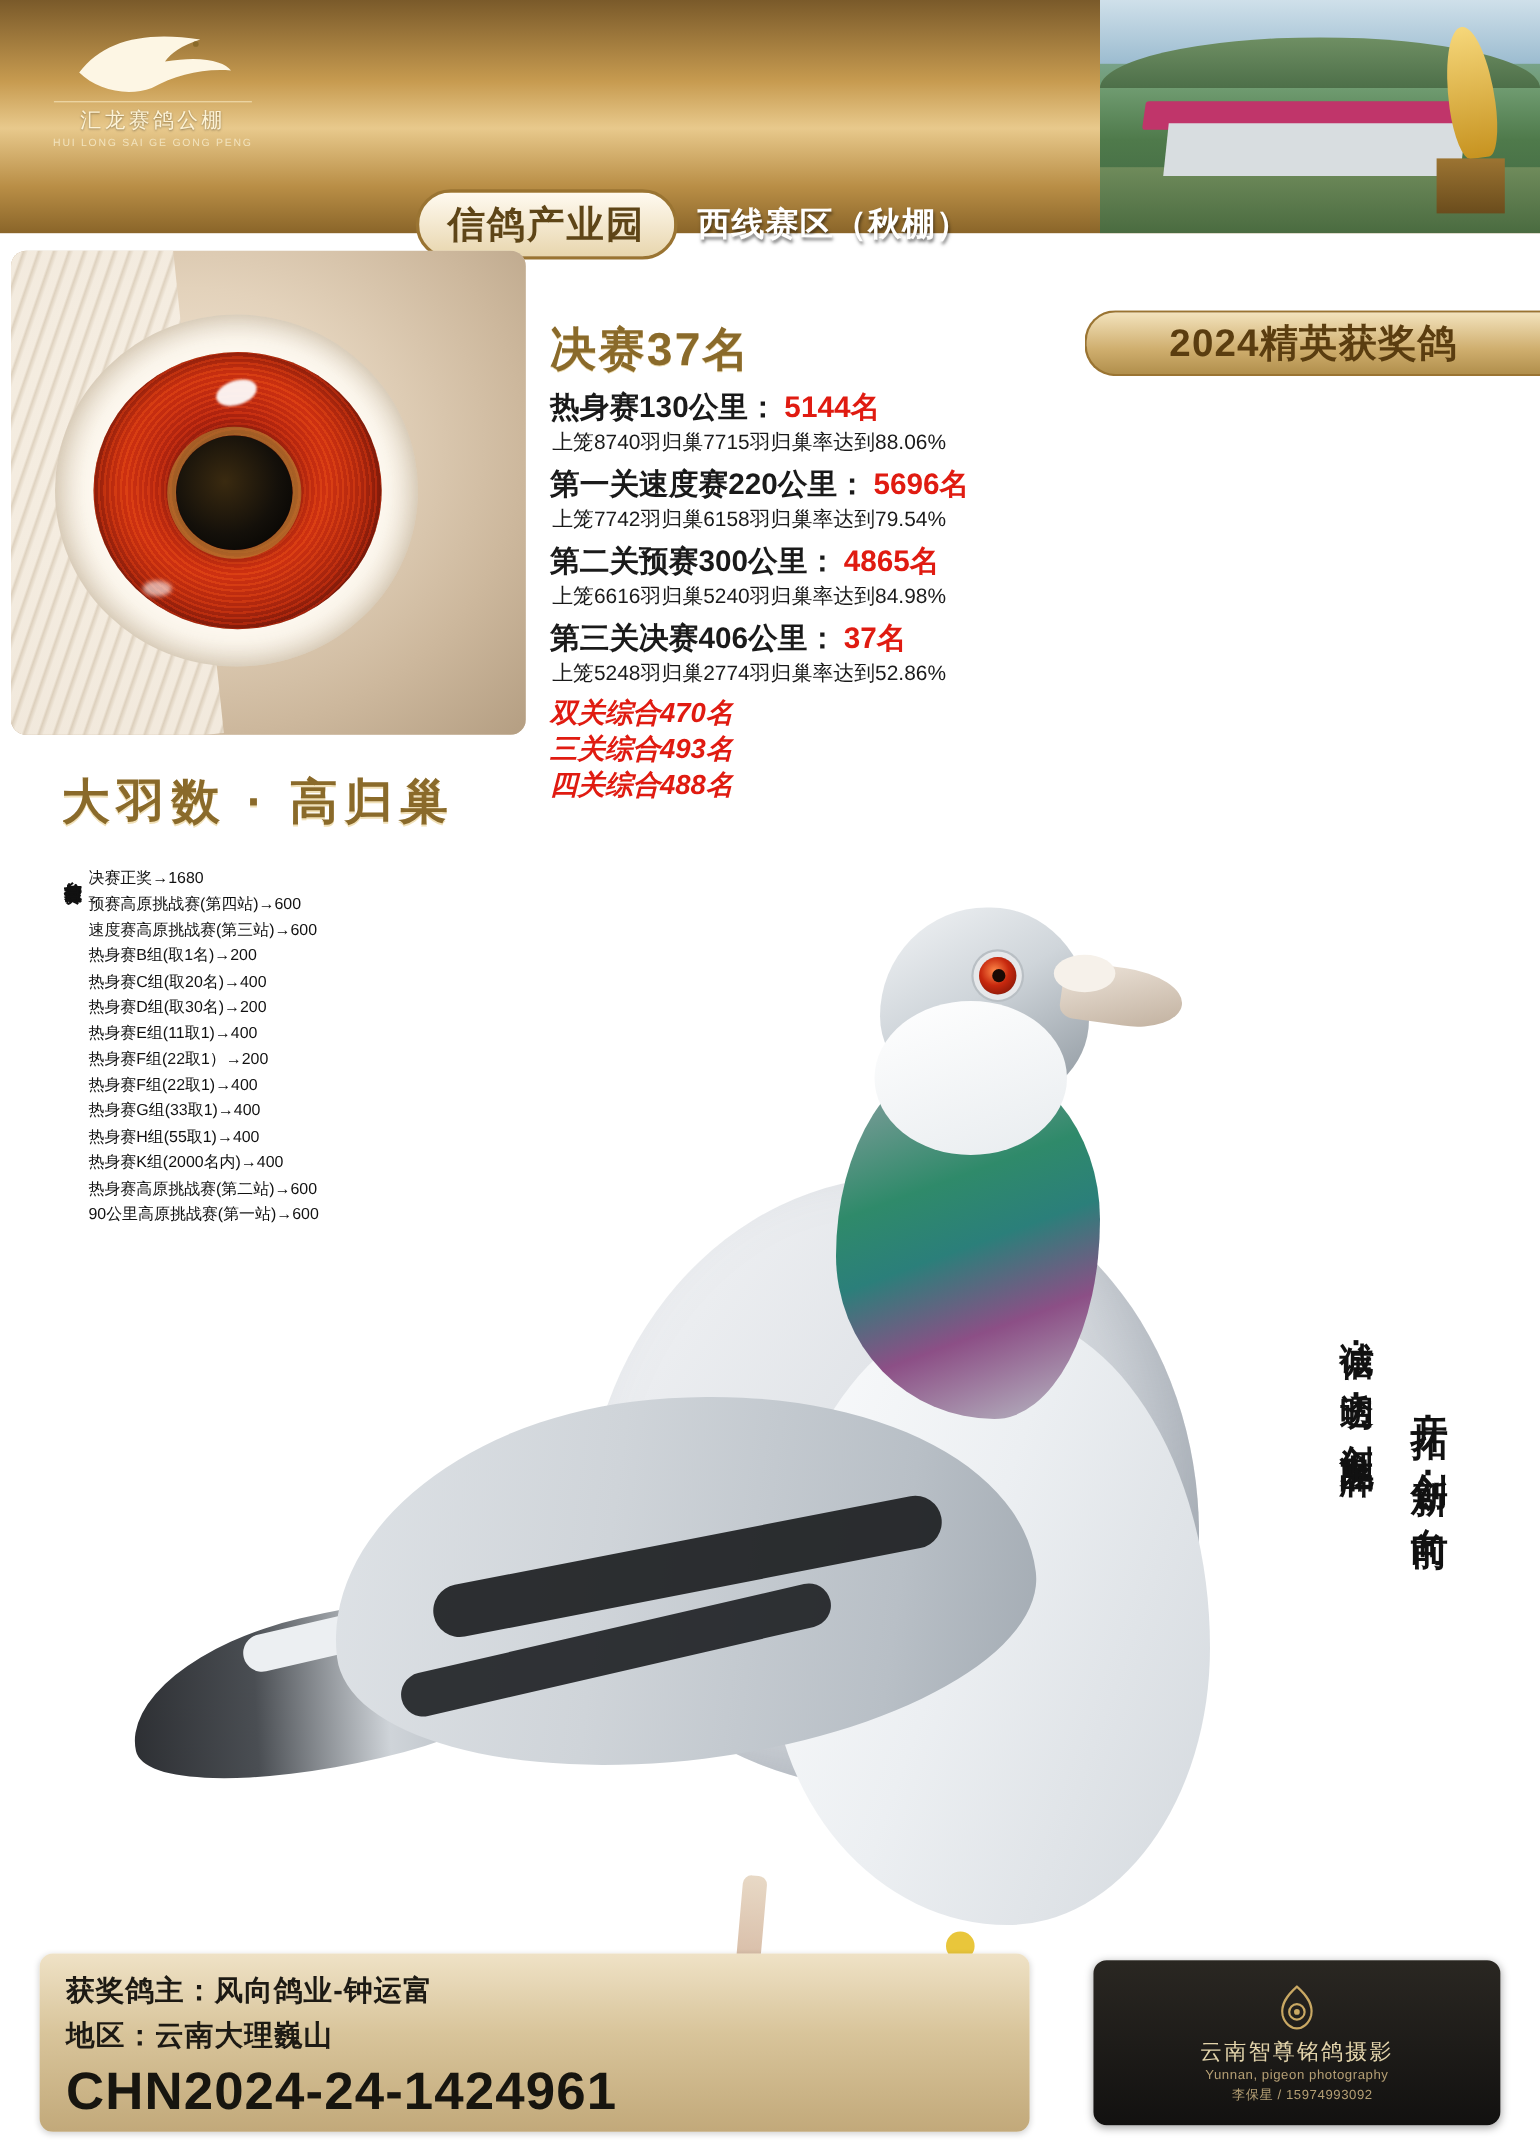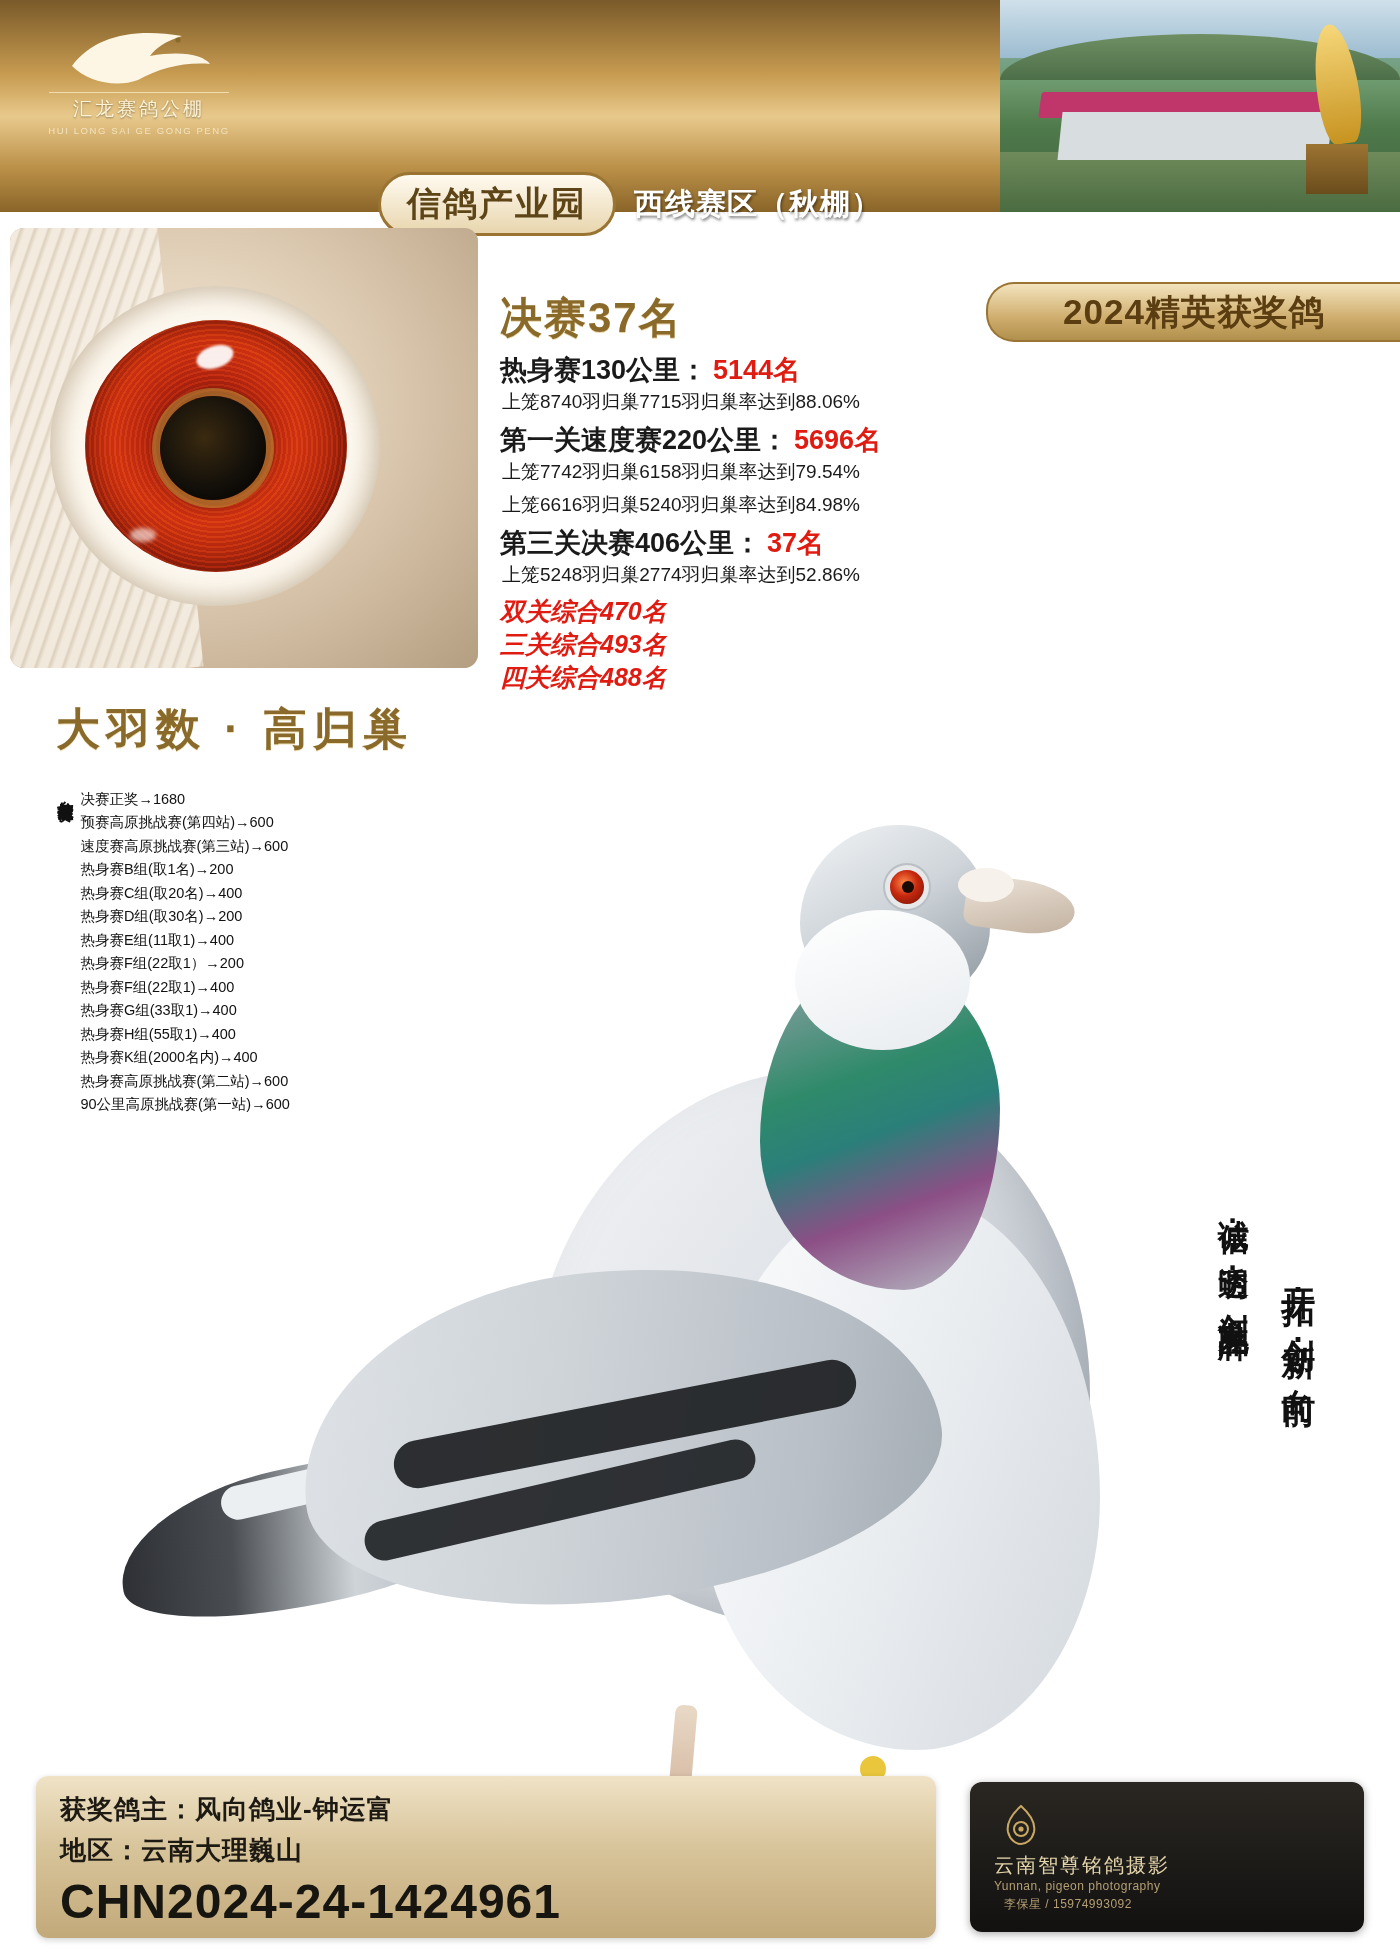--- a/index.html
+++ b/index.html
@@ -222,23 +222,22 @@
     box-shadow:0 2px 6px rgba(0,0,0,.18);
     padding:16px 24px;box-sizing:border-box;
   }
   .f-line{font-size:26px;color:#1d1a14;font-weight:bold;letter-spacing:1px;margin-bottom:6px;}
   .f-code{font-size:48px;font-weight:bold;color:#17150f;letter-spacing:1px;margin-top:6px;}
 
   .photo-card{
     position:absolute;right:36px;bottom:28px;width:370px;height:150px;
     background:linear-gradient(180deg,#2a2722,#121110);
     border-radius:12px;color:#d8c9a6;
-    display:flex;flex-direction:column;justify-content:center;
+    display:flex;flex-direction:column;align-items:center;justify-content:center;
     box-shadow:0 2px 8px rgba(0,0,0,.35);
-    padding-left:24px;
   }
   .pc-mark{width:54px;height:44px;margin-bottom:6px;position:relative;}
   .pc-title{font-size:20px;color:#e3d4ab;letter-spacing:2px;}
   .pc-en{font-size:12px;color:#b59f74;margin-top:0;letter-spacing:.5px;}
   .pc-contact{font-size:12px;color:#b59f74;margin-top:3px;letter-spacing:.5px;margin-left:10px;}
 </style>
 </head>
 <body>
 
 <div class="poster">
@@ -299,20 +298,23 @@
     </div>
 
     <div class="res-row">
       <div class="res-line1">
         <span>第一关速度赛220公里：</span><span class="rank">5696名</span>
       </div>
       <div class="res-line2">上笼7742羽归巢6158羽归巢率达到79.54%</div>
     </div>
 
     <div class="res-row">
+      <div class="res-line1">
+        <span>第二关预赛300公里：</span><span class="rank">4865名</span>
+      </div>
       <div class="res-line2">上笼6616羽归巢5240羽归巢率达到84.98%</div>
     </div>
 
     <div class="res-row">
       <div class="res-line1">
         <span>第三关决赛406公里：</span><span class="rank">37名</span>
       </div>
       <div class="res-line2">上笼5248羽归巢2774羽归巢率达到52.86%</div>
     </div>
 

